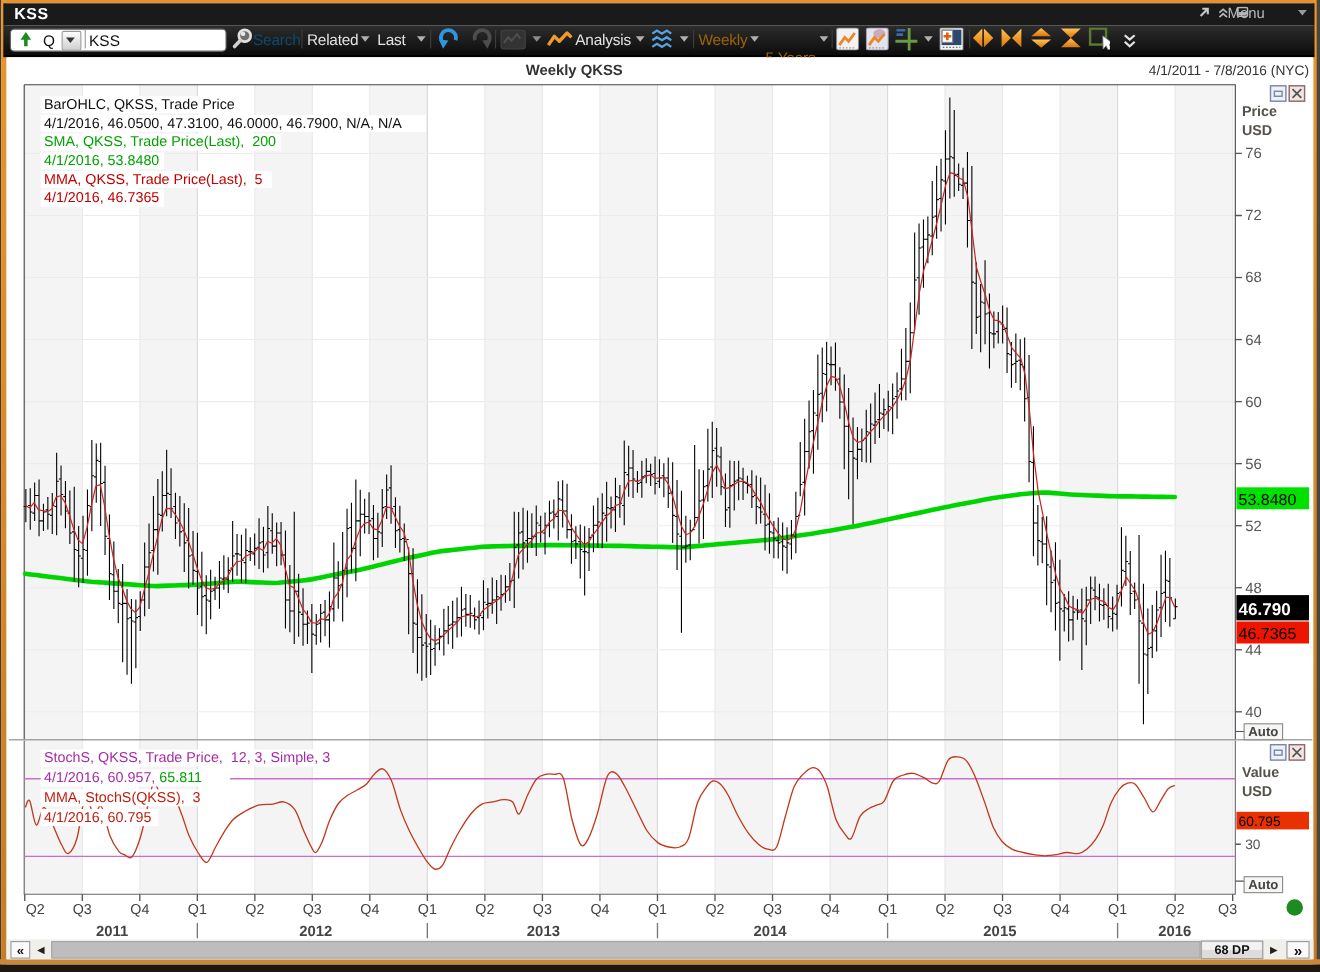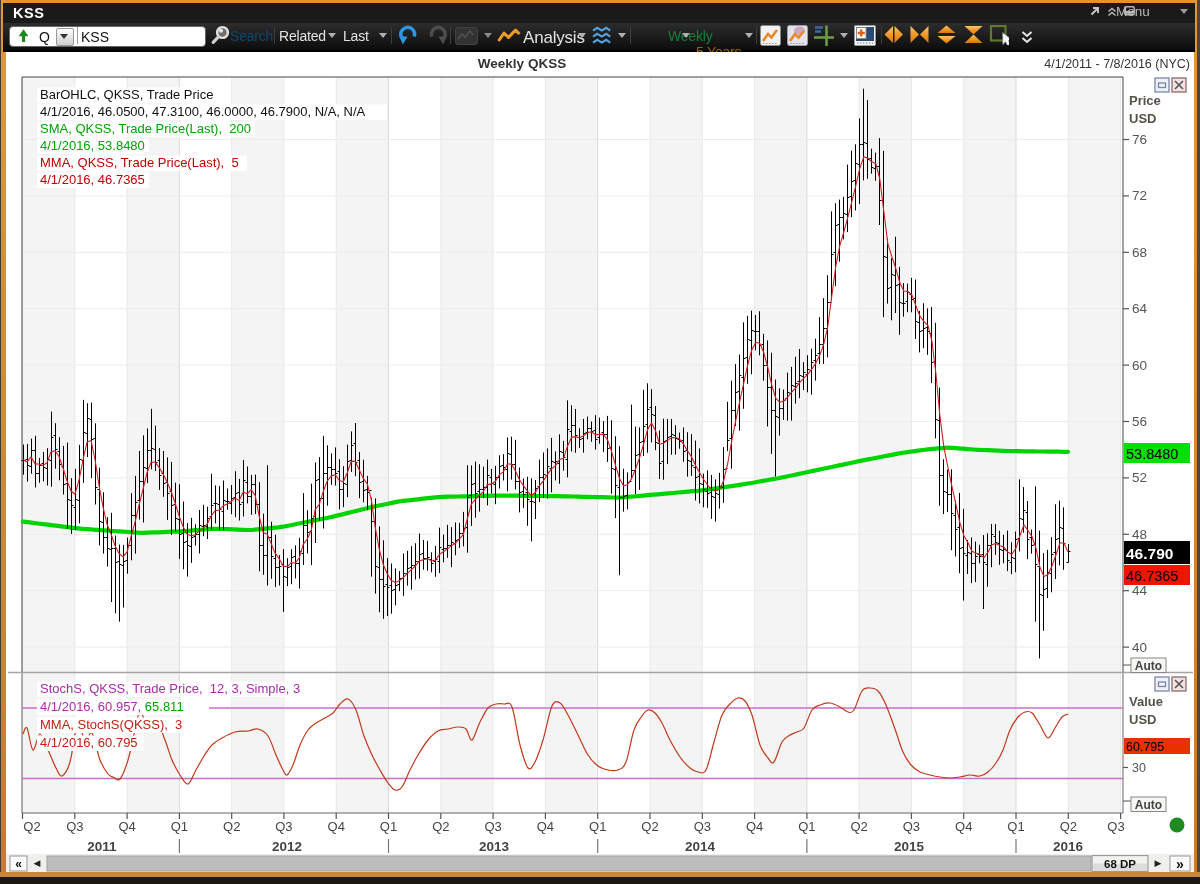--- a/index.html
+++ b/index.html
@@ -65,36 +65,36 @@
   </svg>
 <div style="position:absolute;left:450px;top:27px;width:1px;height:17px;background:#3d3d3d"></div>
 <div style="position:absolute;left:455px;top:27px;width:21px;height:16px;background:#333;border:1px solid #424242;border-radius:3px"></div>
 <svg style="position:absolute;left:457px;top:30px" width="17" height="11">
     <path d="M1 9l4-5 3 3 5-6 3 4" stroke="#515151" stroke-width="1.6" fill="none"></path>
   </svg>
 <div style="position:absolute;left:484px;top:33px;width:0;height:0;border-left:4px solid transparent;border-right:4px solid transparent;border-top:5px solid #8a8a8a"></div>
 <svg style="position:absolute;left:497px;top:28px" width="24" height="15">
     <path d="M1.5 13L7 5L11.5 9.5L18.5 2L22.5 6" stroke="#f09a28" stroke-width="3" fill="none" stroke-linejoin="round"></path>
   </svg>
-<div style="position:absolute;left:523px;top:28px;font-size:17px;letter-spacing:-0.2px;color:#e2e2e2">Analysis</div>
+<div style="position:absolute;left:523px;top:28px;font-size:14px;letter-spacing:-0.2px;color:#e2e2e2">Analysis</div>
 <div style="position:absolute;left:578px;top:33px;width:0;height:0;border-left:4px solid transparent;border-right:4px solid transparent;border-top:5px solid #b0b0b0"></div>
 <svg style="position:absolute;left:591px;top:26px" width="22" height="20">
     <g>
       <path d="M2 4.6l4.2-2.8 4.6 2.8 4.4-2.8 4 2.8" stroke="#54a2e2" stroke-width="2.1" fill="none"></path>
     </g>
     <g transform="translate(0,6)">
       <path d="M2 4.6l4.2-2.8 4.6 2.8 4.4-2.8 4 2.8" stroke="#54a2e2" stroke-width="2.1" fill="none"></path>
     </g>
     <g transform="translate(0,12)">
       <path d="M2 4.6l4.2-2.8 4.6 2.8 4.4-2.8 4 2.8" stroke="#54a2e2" stroke-width="2.1" fill="none"></path>
     </g>
   </svg>
 <div style="position:absolute;left:618px;top:33px;width:0;height:0;border-left:4px solid transparent;border-right:4px solid transparent;border-top:5px solid #b0b0b0"></div>
 <div style="position:absolute;left:630px;top:27px;width:1px;height:17px;background:#3d3d3d"></div>
-<div style="position:absolute;left:668px;top:28px;font-size:14px;letter-spacing:-0.2px;color:#15803d">Weekly</div>
+<div style="position:absolute;left:635px;top:28px;font-size:14px;letter-spacing:-0.2px;color:#a16207">Weekly</div>
 <div style="position:absolute;left:682px;top:33px;width:0;height:0;border-left:4px solid transparent;border-right:4px solid transparent;border-top:5px solid #b0b0b0"></div>
 <div style="position:absolute;left:696px;top:44px;font-size:14px;letter-spacing:-0.2px;color:#a16207">5 Years</div>
 <div style="position:absolute;left:745px;top:33px;width:0;height:0;border-left:4px solid transparent;border-right:4px solid transparent;border-top:5px solid #b0b0b0"></div>
 <div style="position:absolute;left:756px;top:27px;width:1px;height:17px;background:#3d3d3d"></div>
 <svg style="position:absolute;left:760px;top:25px" width="21" height="21">
     <rect x="0.5" y="0.5" width="20" height="20" rx="2" fill="#f2f2f2" stroke="#8a8a8a"></rect>
     <path d="M3 16l5-7 3.5 3.5L17 5" stroke="#e8882a" stroke-width="2.6" fill="none"></path>
     <path d="M3 18.5h15" stroke="#999" stroke-width="1" stroke-dasharray="1.5 1.5"></path>
   </svg>
 <svg style="position:absolute;left:787px;top:25px" width="21" height="21">

